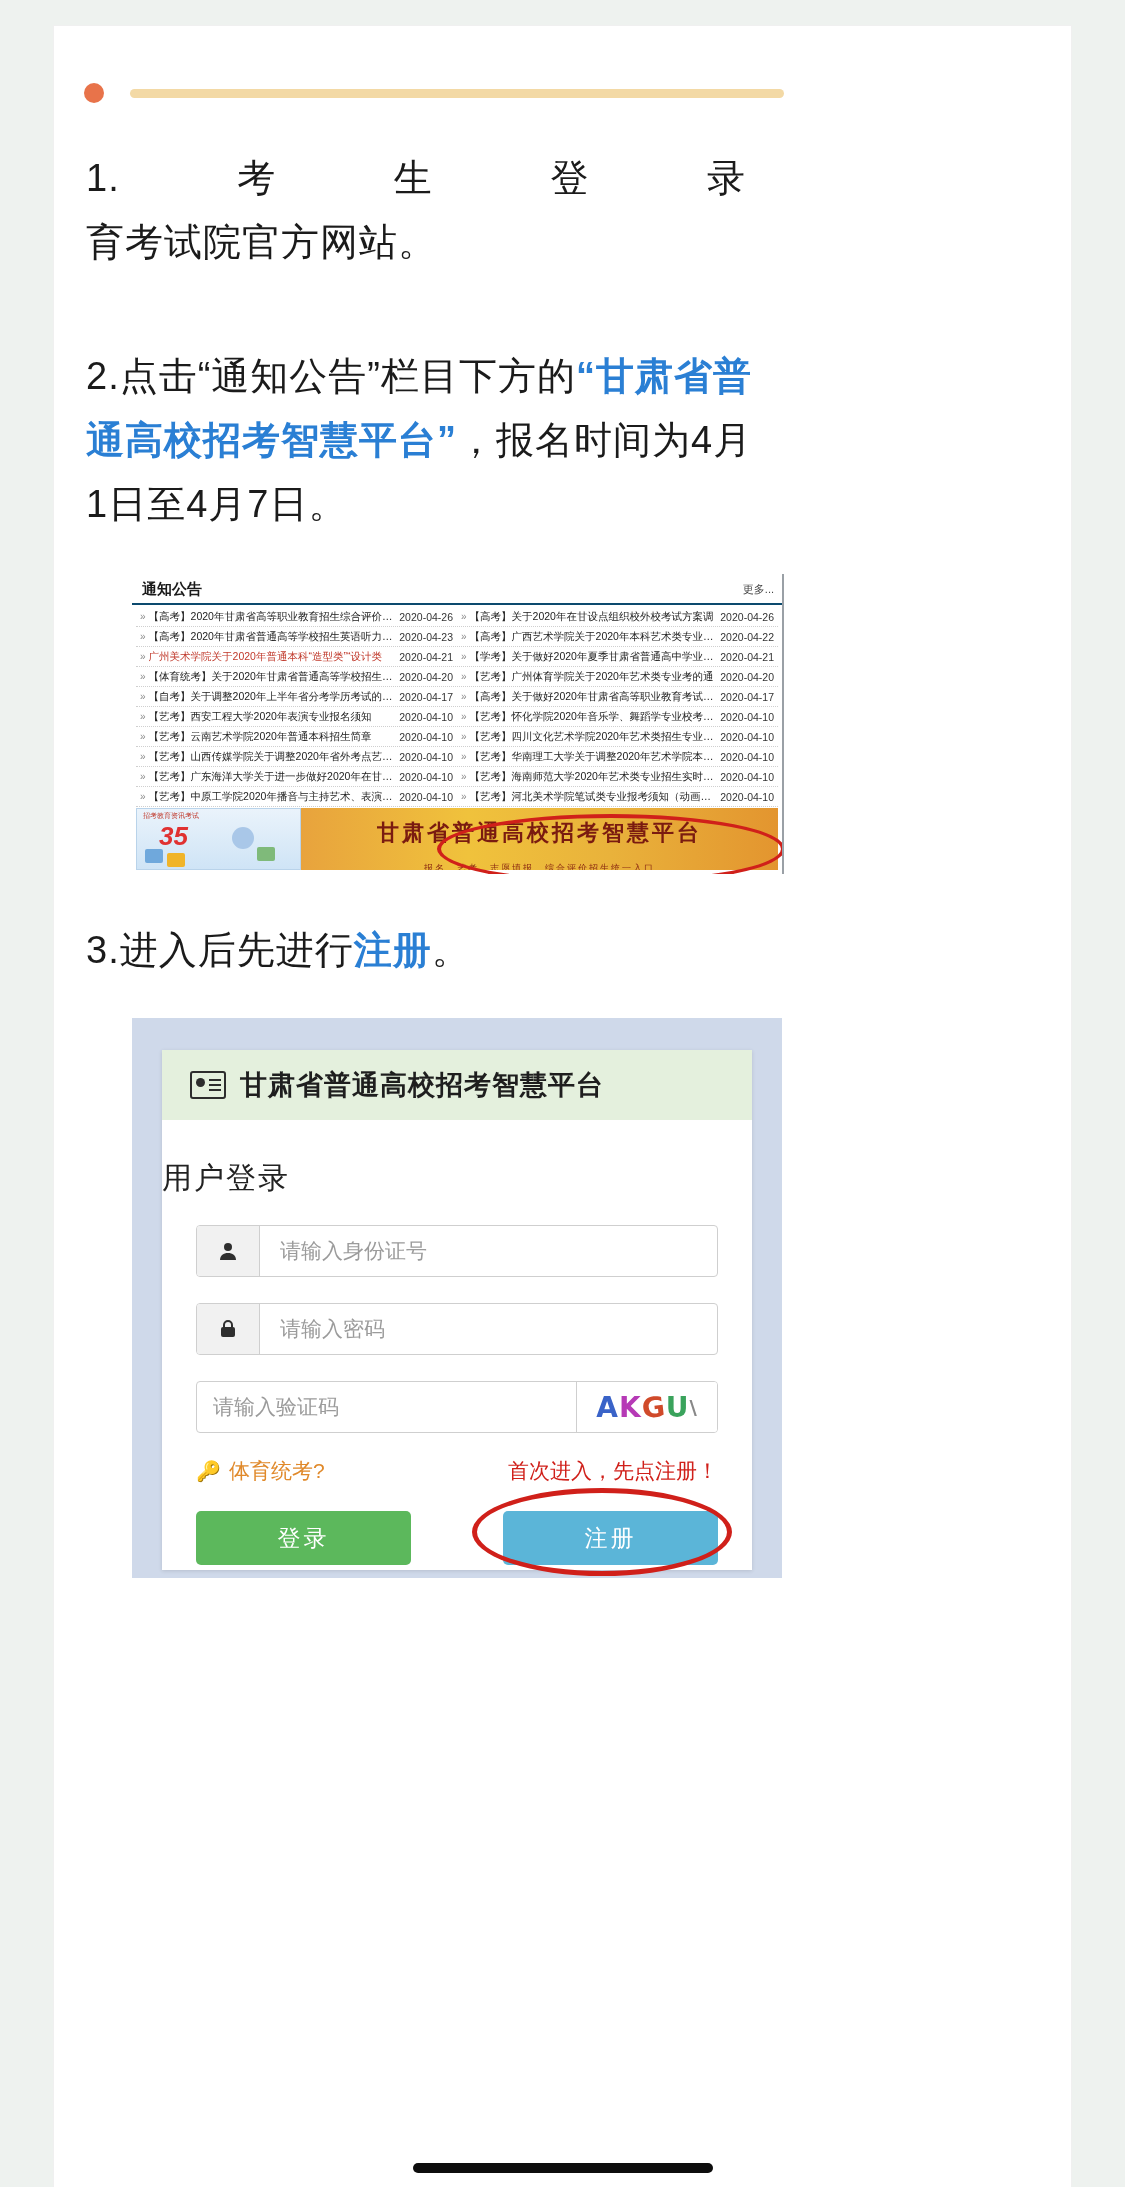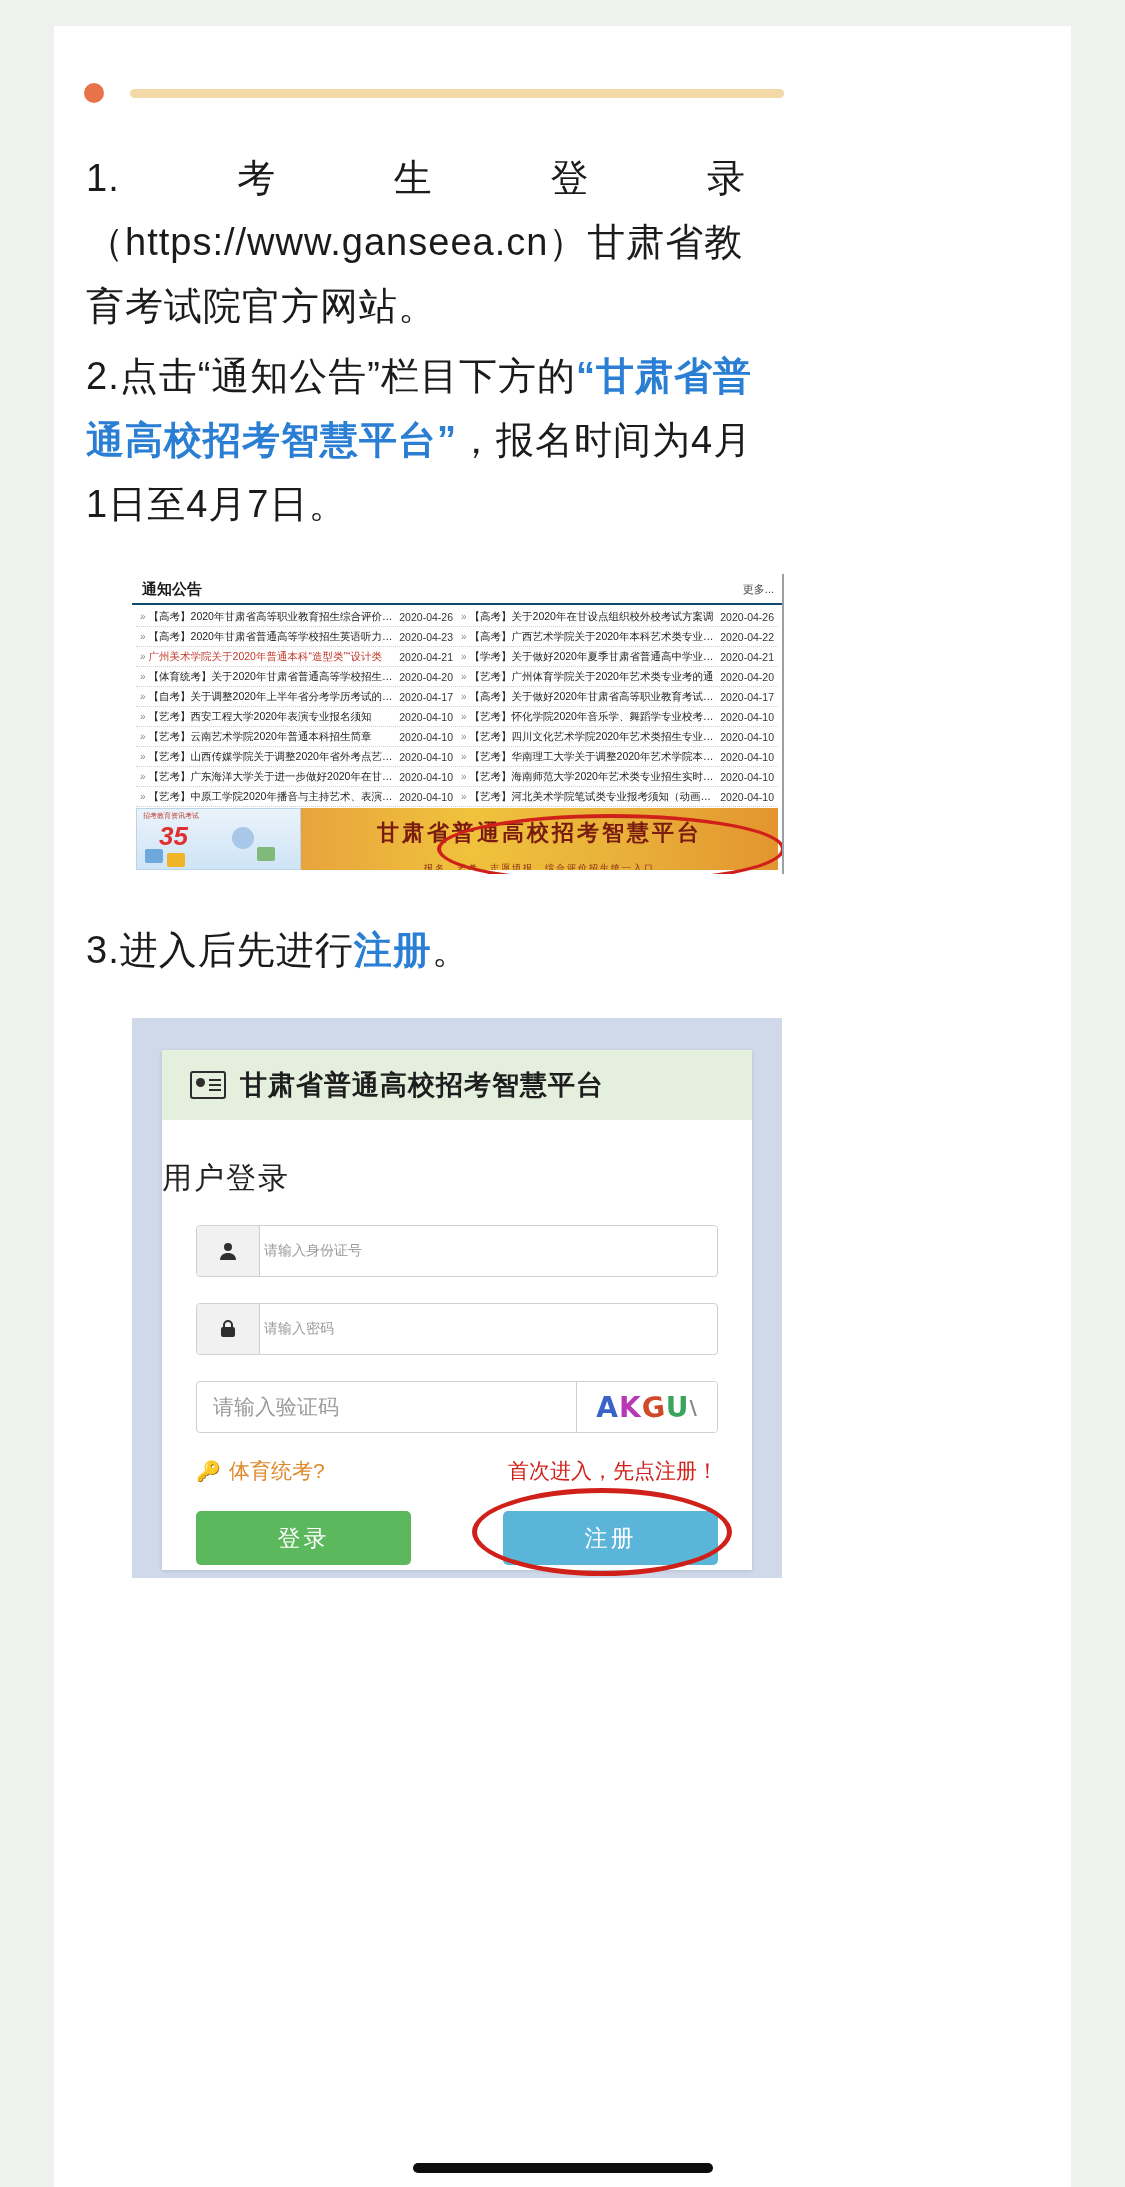--- a/index.html
+++ b/index.html
@@ -299,22 +299,22 @@
     display: flex;
     align-items: center;
     justify-content: center;
     flex: 0 0 auto;
   }
   .field .ic svg { display: block; }
   .field .inp {
     flex: 1 1 auto;
     display: flex;
     align-items: center;
-    padding-left: 4px;
-    font-size: 14px;
+    padding-left: 20px;
+    font-size: 21px;
     color: #9b9b9b;
     text-align: center;
   }
   .captcha-row {
     margin: 26px 34px 0 34px;
     height: 50px;
     display: flex;
     border: 1px solid #cfcfcf;
     border-radius: 4px;
     overflow: hidden;
@@ -414,21 +414,20 @@
     </div>
 
     <div class="para p1">
       <div class="justify-line">
         <span>1.</span>
         <span>考</span>
         <span>生</span>
         <span>登</span>
         <span>录</span>
       </div>
-      <div>（https://www.ganseea.cn）甘肃省教</div>
       <div>育考试院官方网站。</div>
     </div>
 
     <div class="para p2">
       <span>2.点击“通知公告”栏目下方的</span><span class="blue">“甘肃省普</span><span class="blue">通高校招考智慧平台”</span><span>，报名时间为4月1</span><span>日至4月7日。</span>
     </div>
 
     <div class="shot1">
       <div class="hdr">
         <div class="title">通知公告</div>

